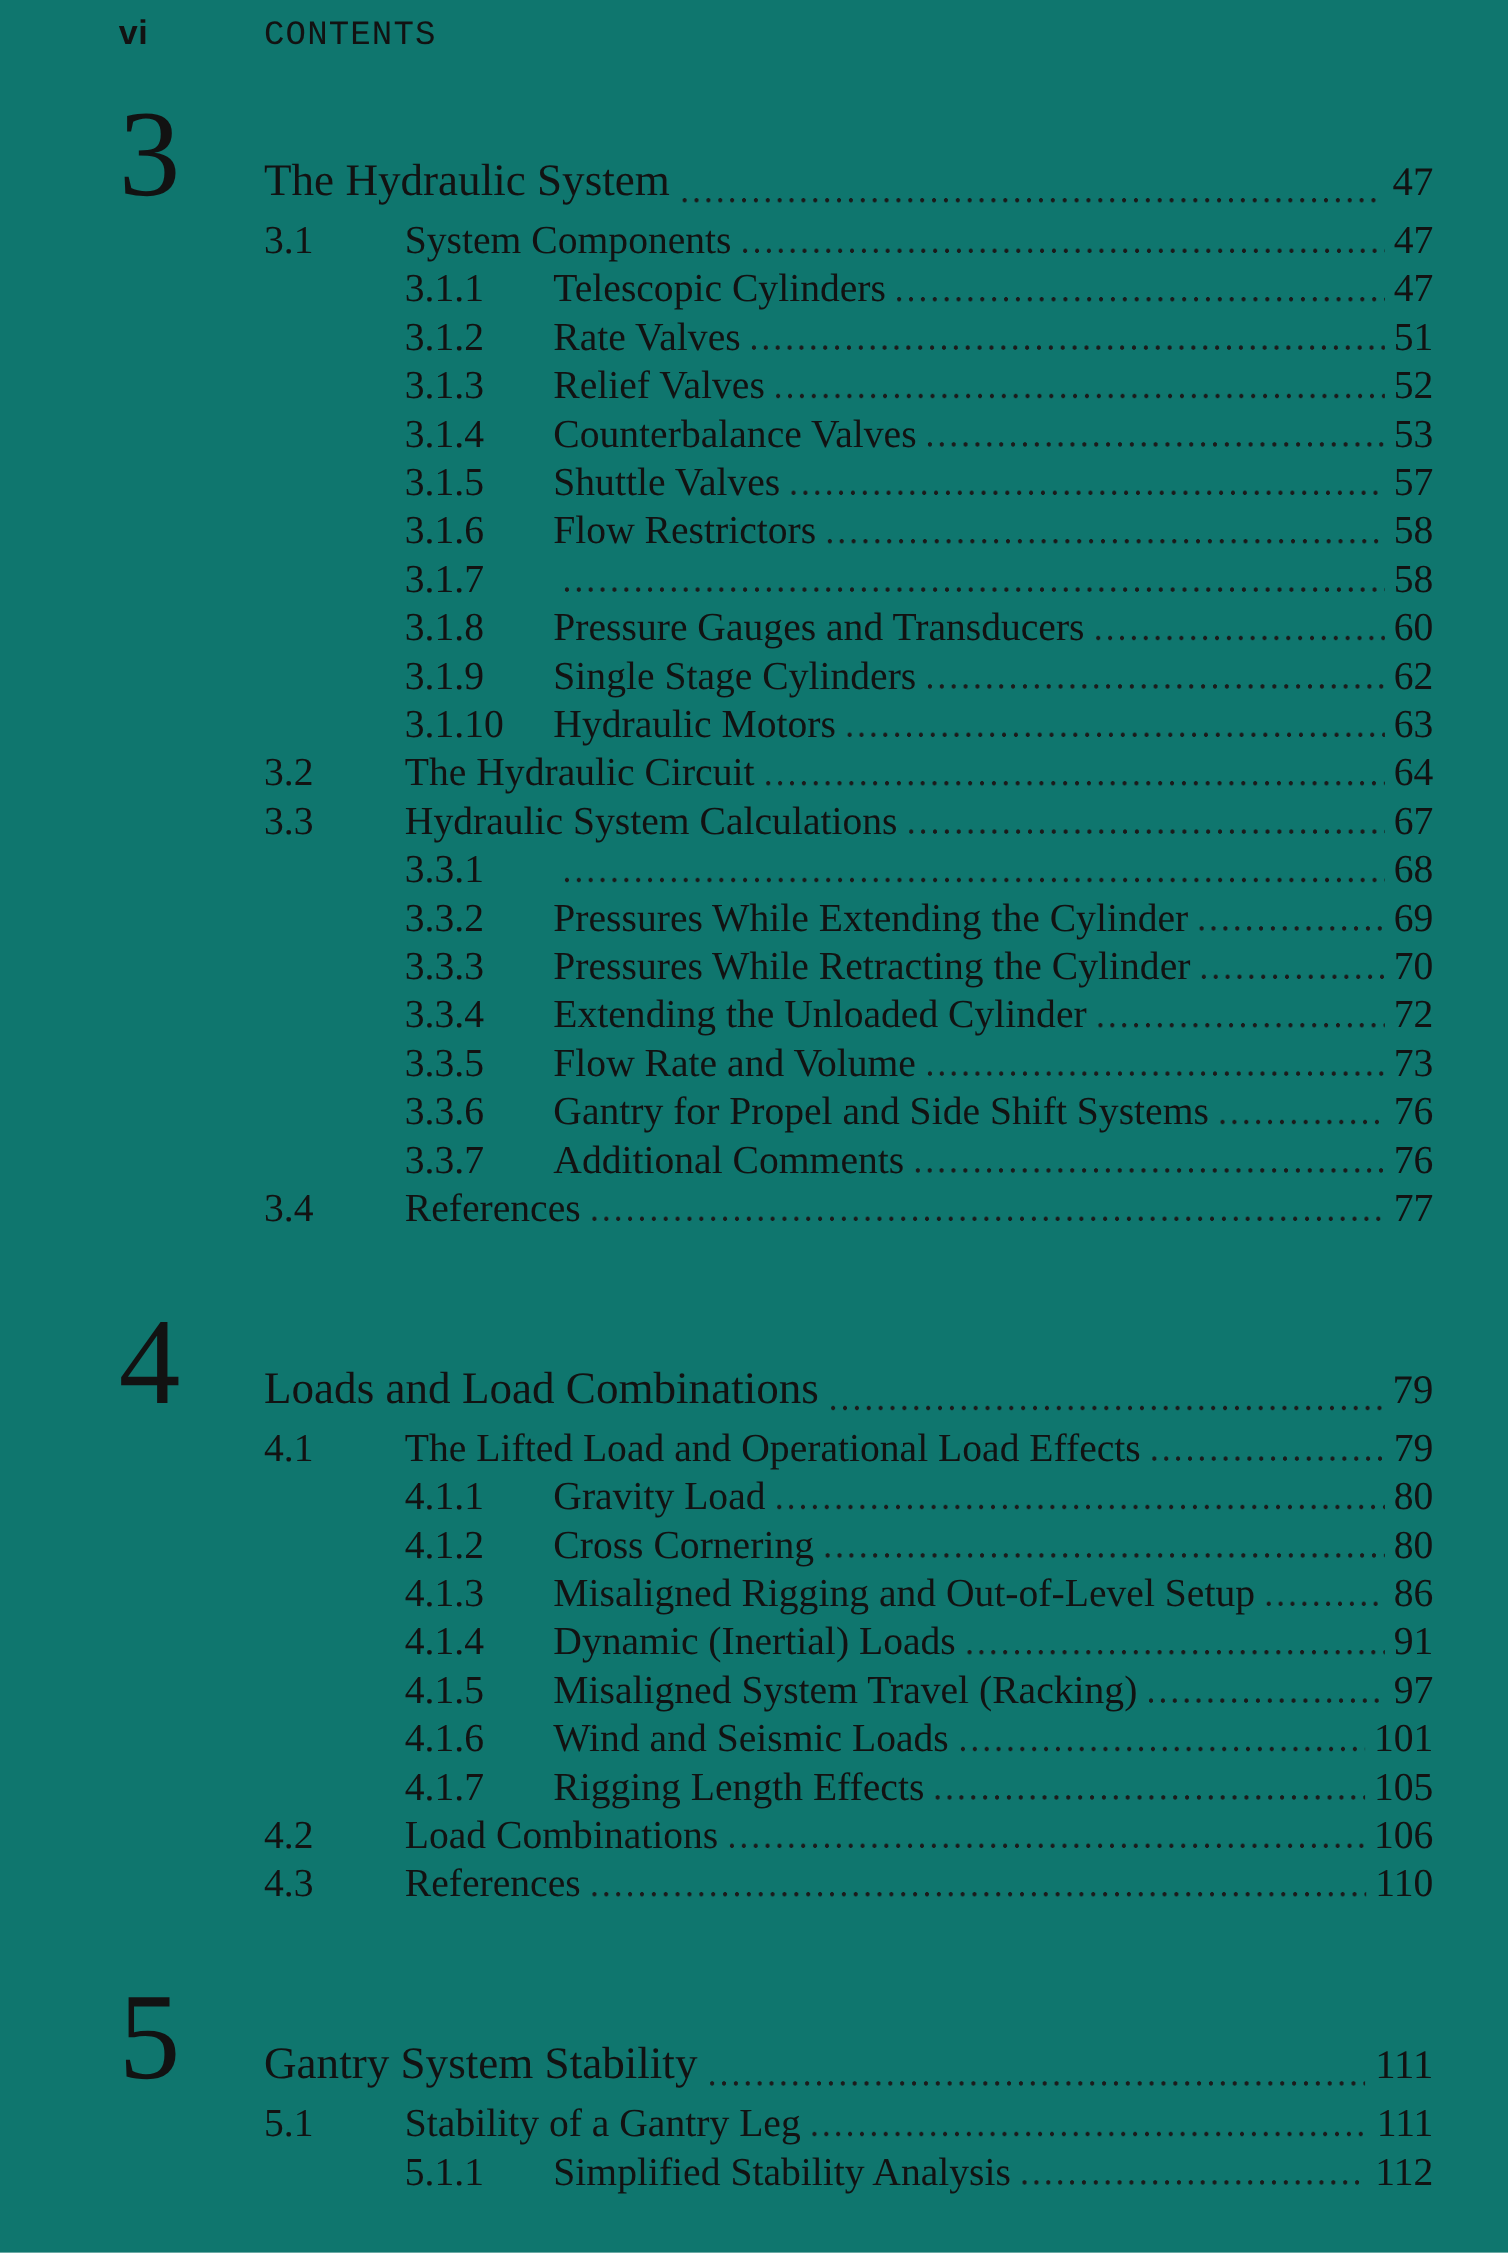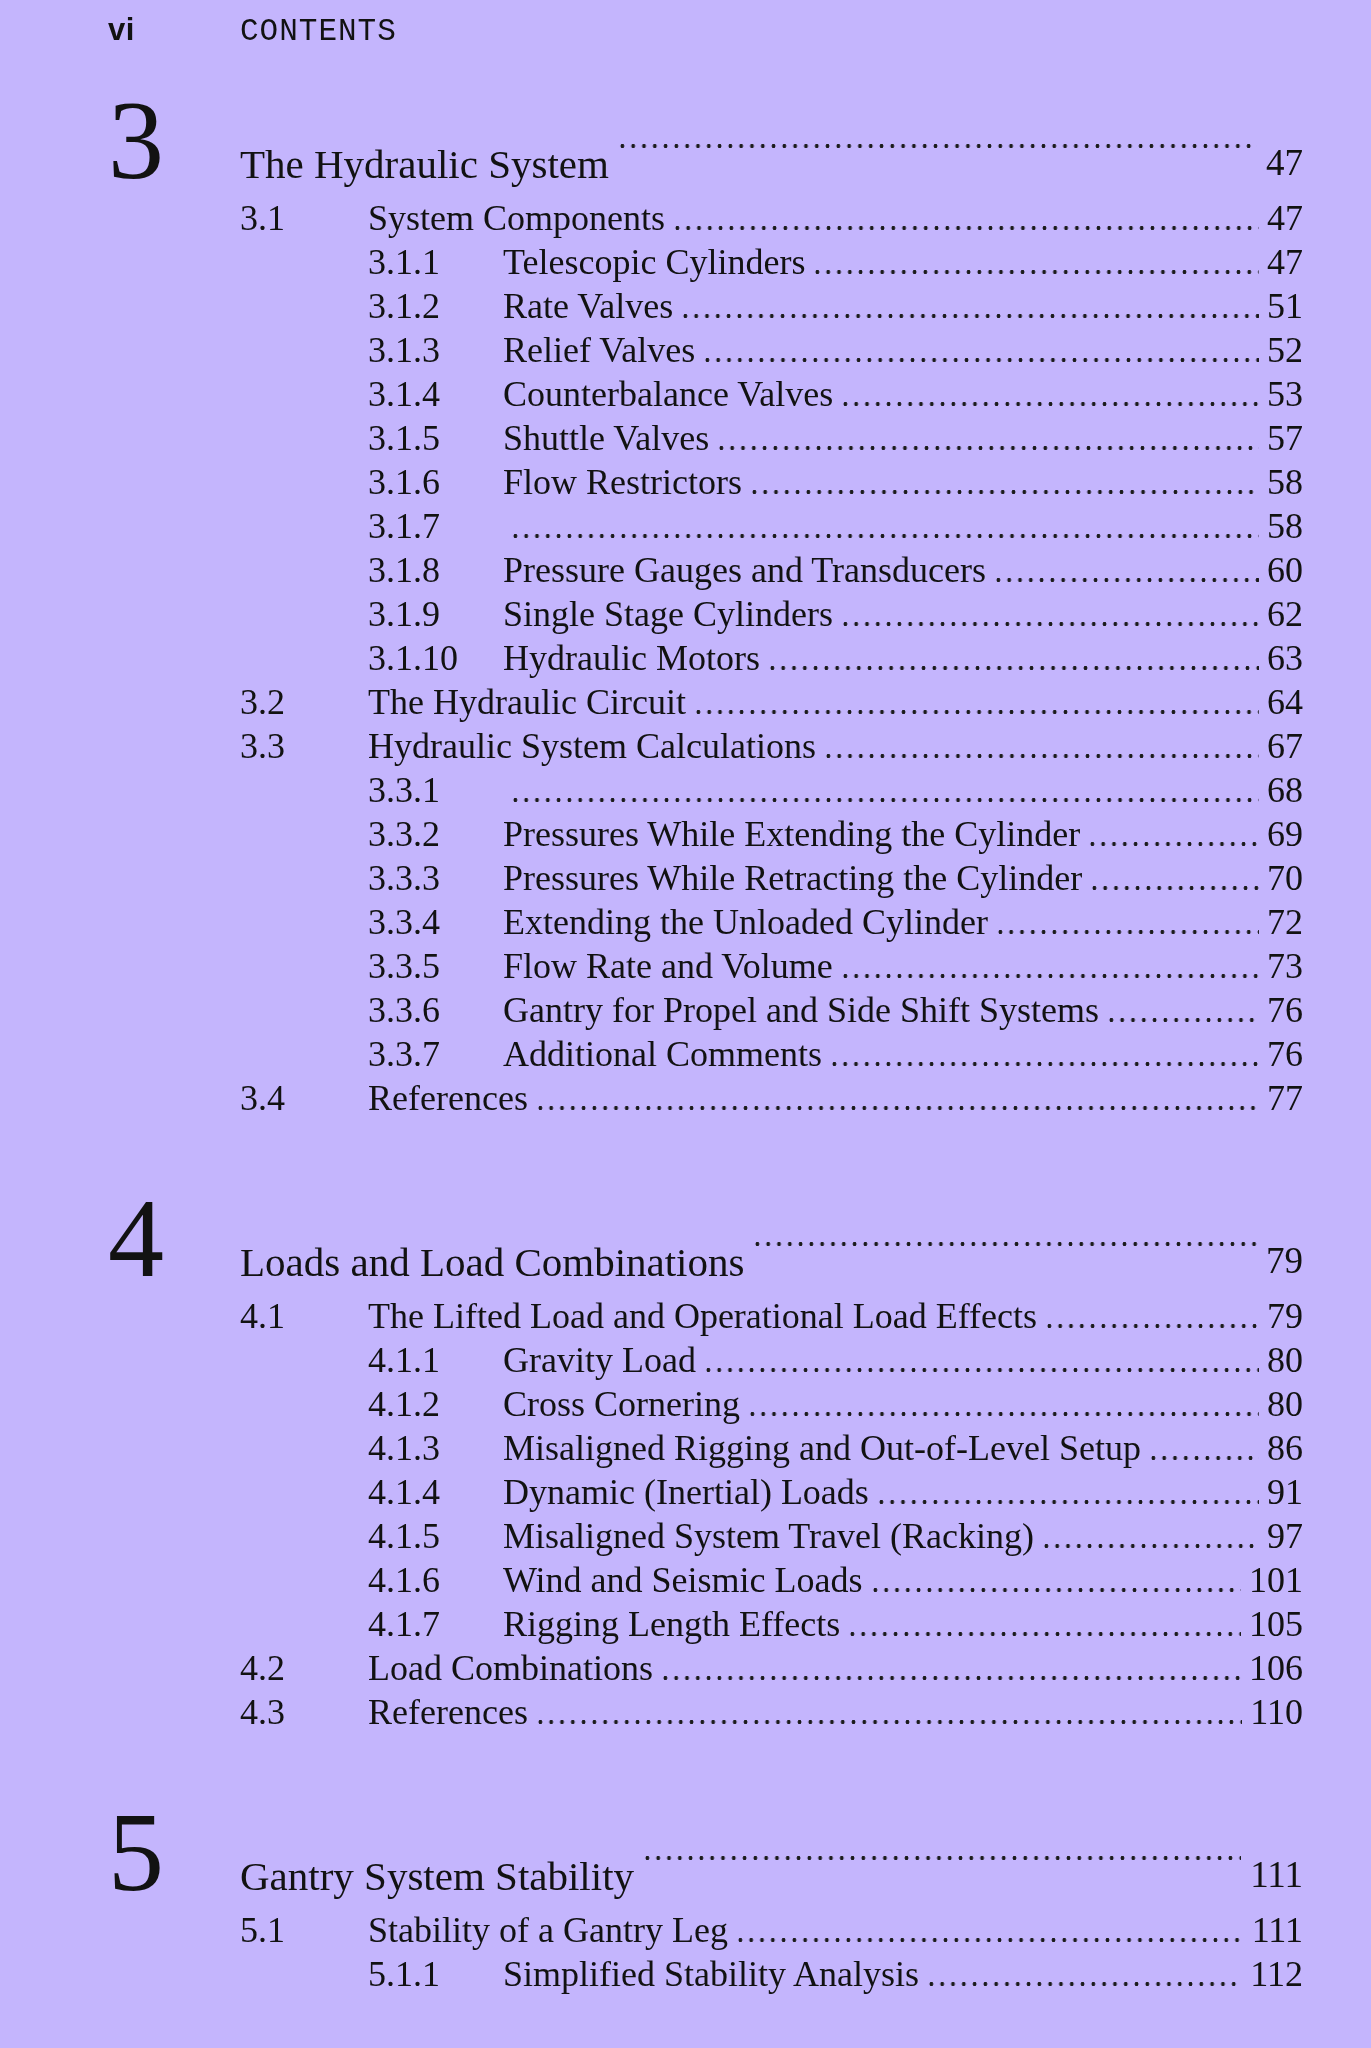--- a/index.html
+++ b/index.html
@@ -4,21 +4,21 @@
 <style>
   html, body {
     margin: 0;
     padding: 0;
     background: #ffffff;
   }
   #page {
     position: relative;
     width: 1371px;
     height: 2048px;
-    background: #c4b5fd;
+    background: #0f766e;
     overflow: hidden;
     color: #121212;
     font-family: "Liberation Serif", "DejaVu Serif", serif;
   }
 
   
   .running-head {
     position: absolute;
     top: 12px;
     left: 108px;
@@ -52,21 +52,21 @@
   .ch-num {
     width: 132px;
     flex: 0 0 132px;
     font-size: 112px;
     line-height: 1;
     letter-spacing: 0;
   }
   .ch-title-row {
     flex: 1 1 auto;
     display: flex;
-    align-items: flex-start;
+    align-items: flex-end;
     font-size: 41px;
     line-height: 1;
     min-width: 0;
   }
   .ch-title {
     white-space: nowrap;
   }
 
   
   .entries {

